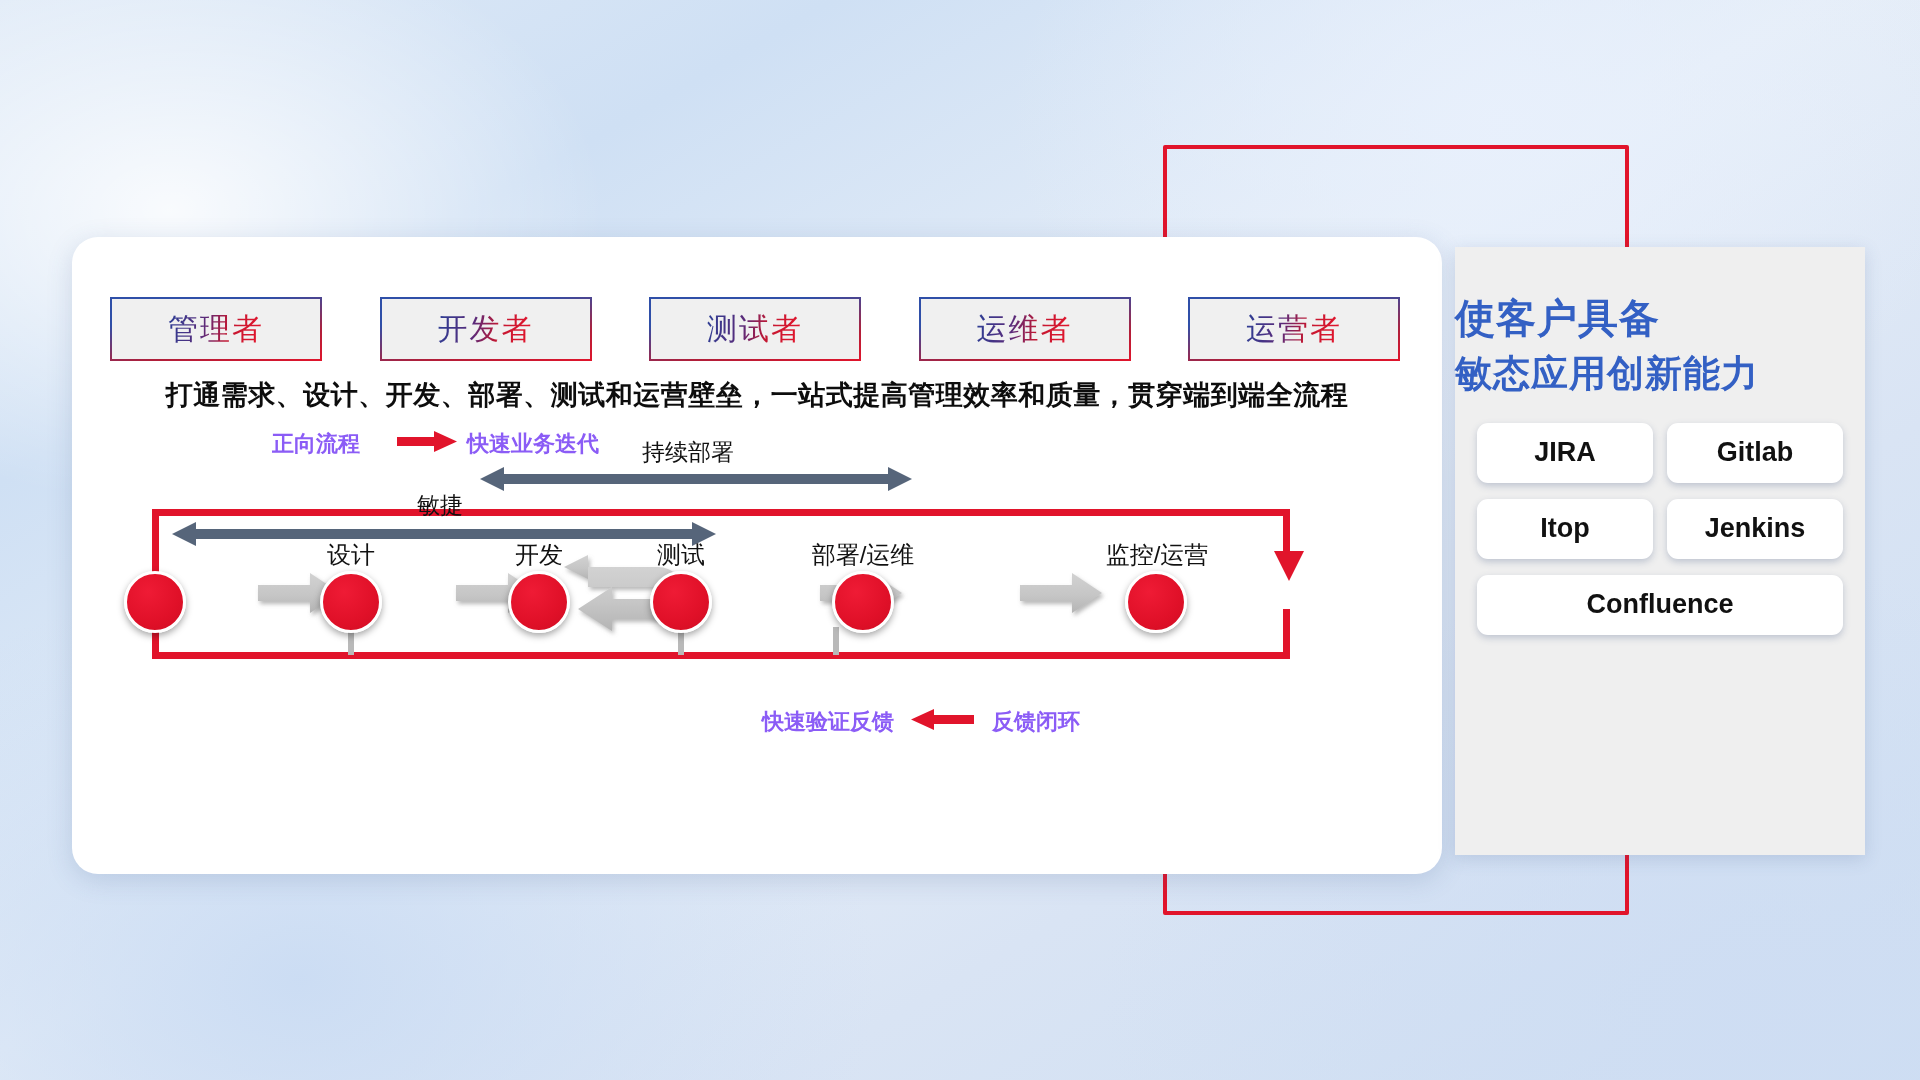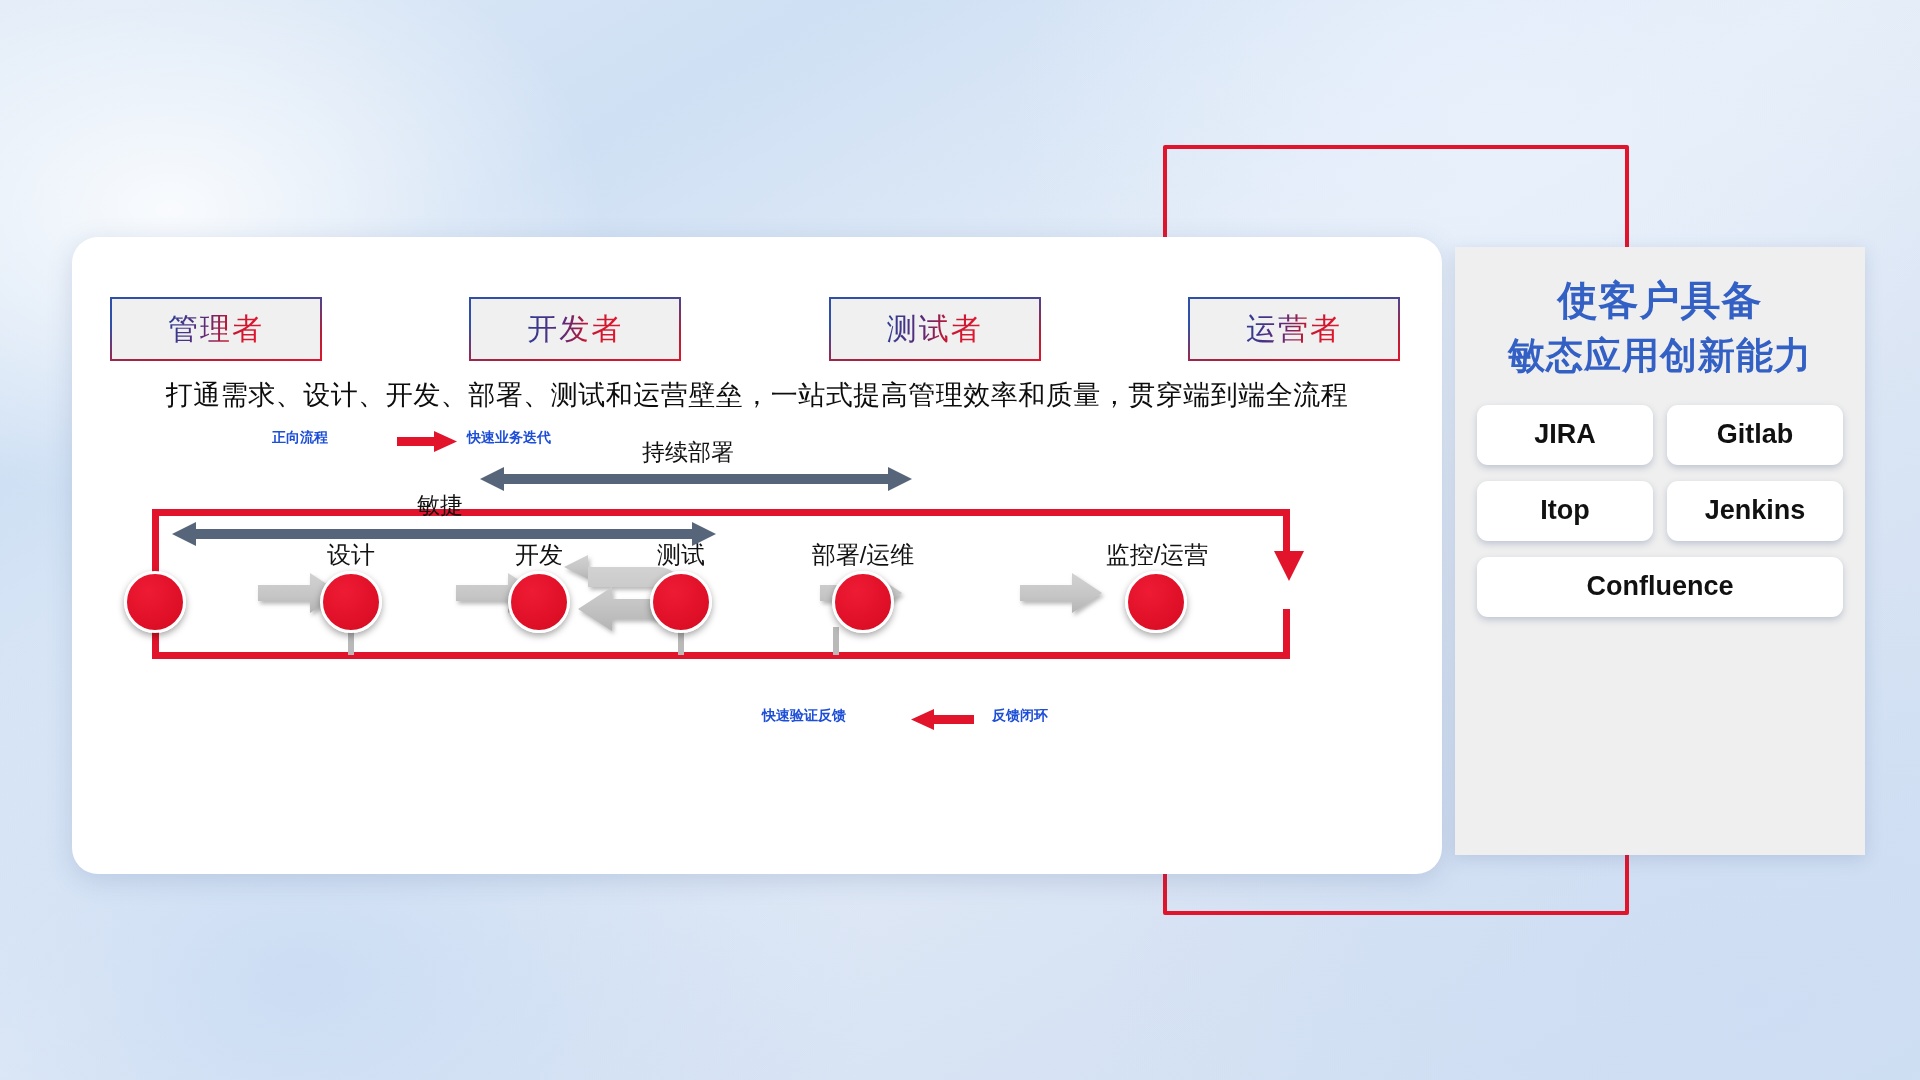--- a/index.html
+++ b/index.html
@@ -56,44 +56,44 @@
   }
   .role-label{
     font-size:30px;font-weight:400;letter-spacing:2px;
     background:linear-gradient(100deg,#2b3f96 0%,#5b2a79 38%,#c31731 62%,#e8152c 100%);
     -webkit-background-clip:text;background-clip:text;color:transparent;
     position:relative;z-index:2;
   }
   
   #desc{
     position:absolute;left:0;top:140px;width:100%;text-align:center;
-    font-size:27px;font-weight:400;color:#0d0d0d;letter-spacing:.5px;
+    font-size:27px;font-weight:700;color:#0d0d0d;letter-spacing:.5px;
   }
   
   #flow{position:absolute;left:0;top:0;width:100%;height:100%;}
-  .lbl{position:absolute;font-size:14px;font-weight:700;color:#1d4ed8;white-space:nowrap;}
+  .lbl{position:absolute;font-size:22px;font-weight:700;color:#8b5cf6;white-space:nowrap;}
   .lbl-reg{position:absolute;font-size:23px;font-weight:400;color:#111;white-space:nowrap;}
   .node-lbl{position:absolute;font-size:24px;font-weight:400;color:#111;white-space:nowrap;text-align:center;}
   .circle{
     position:absolute;width:62px;height:62px;border-radius:50%;
     background:radial-gradient(circle at 38% 32%,#ef1b35 0%,#e01028 60%,#cf0c22 100%);
     border:3px solid #ffffff;
     box-shadow:0 3px 7px rgba(0,0,0,.35);
     box-sizing:border-box;
   }
   svg.layer{position:absolute;left:0;top:0;width:100%;height:100%;overflow:visible;}
   
   #right-panel{
     position:absolute;left:1455px;top:247px;width:410px;height:608px;
     background:#efefef;
     box-shadow:0 4px 16px rgba(60,90,140,.18);
     z-index:4;
   }
   #panel-title{
-    padding-top:24px;text-align:center;
+    padding-top:42px;text-align:left;
     font-size:40px;font-weight:700;color:#3360c4;line-height:1.45;
     letter-spacing:1px;
   }
   #panel-title .t2{font-size:37px;}
   #tools{
     margin-top:22px;padding:0 14px;
     display:flex;flex-wrap:wrap;gap:16px 14px;justify-content:center;
   }
   .tool{
     background:#fff;border-radius:11px;
@@ -115,20 +115,23 @@
 
     <div id="roles">
       <div class="role-box">
         <span class="role-label">管理者</span>
       </div>
       <div class="role-box">
         <span class="role-label">开发者</span>
       </div>
       <div class="role-box">
         <span class="role-label">测试者</span>
+      </div>
+      <div class="role-box">
+        <span class="role-label">运维者</span>
       </div>
       <div class="role-box">
         <span class="role-label">运营者</span>
       </div>
     </div>
 
     <div id="desc">打通需求、设计、开发、部署、测试和运营壁垒，一站式提高管理效率和质量，贯穿端到端全流程</div>
 
     <div id="flow">
 

